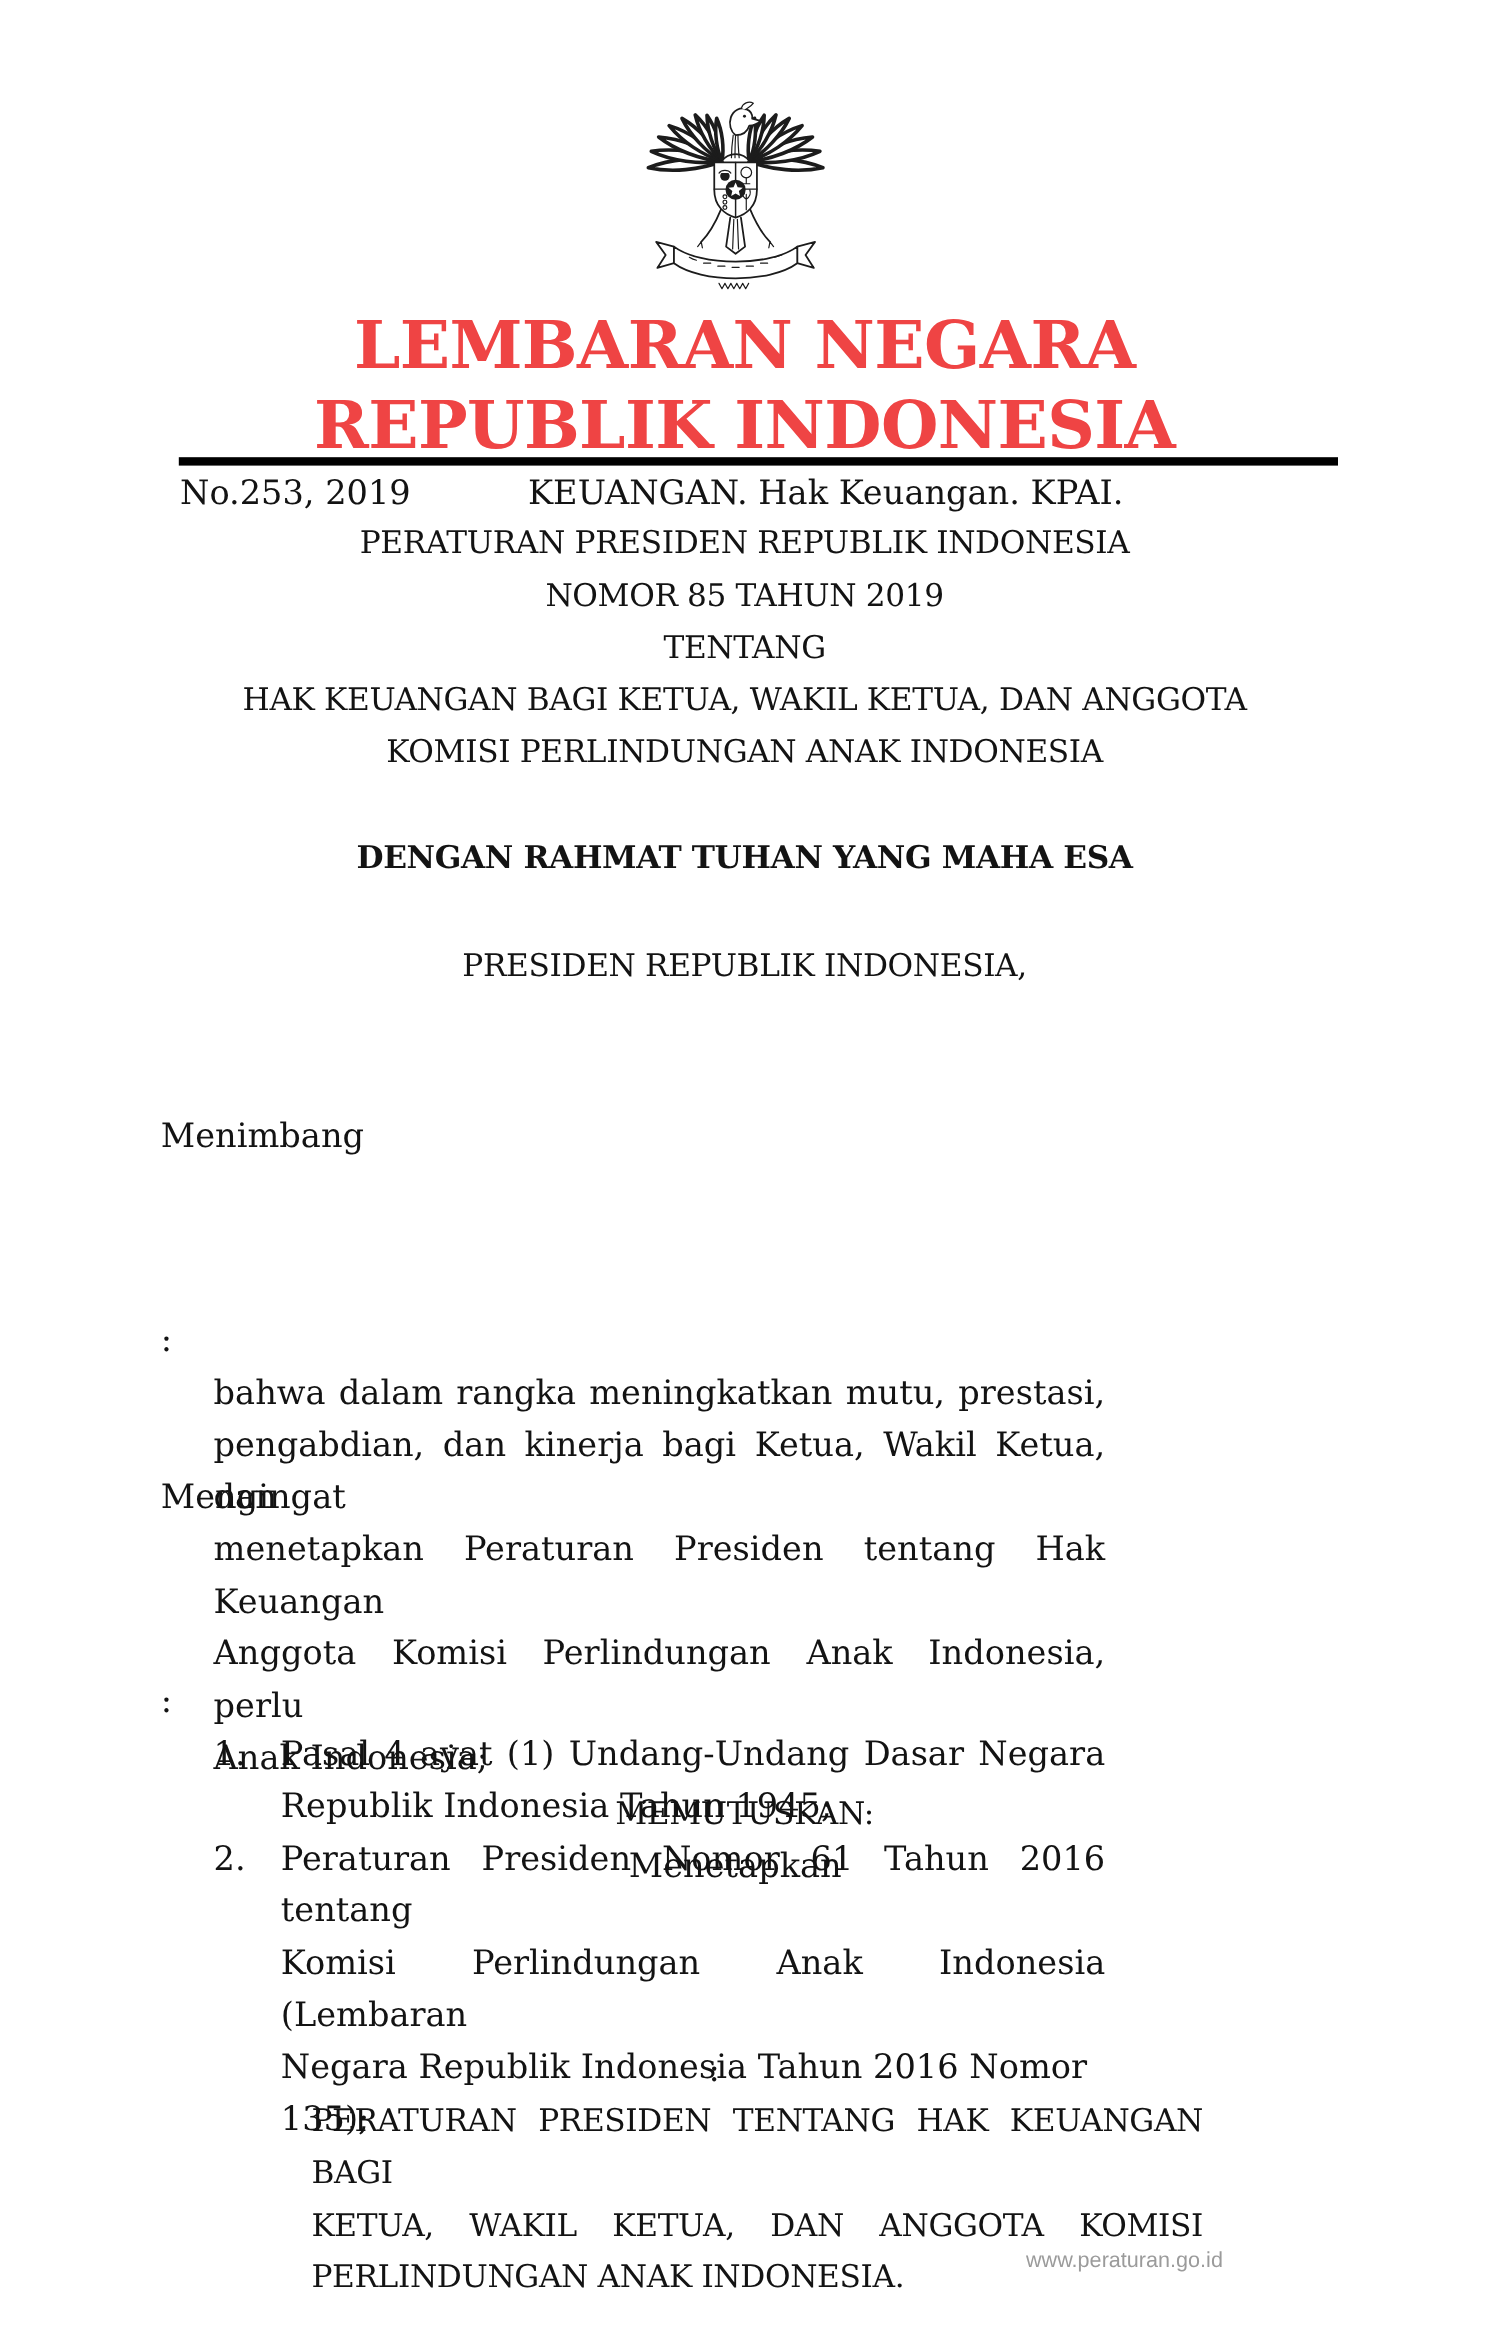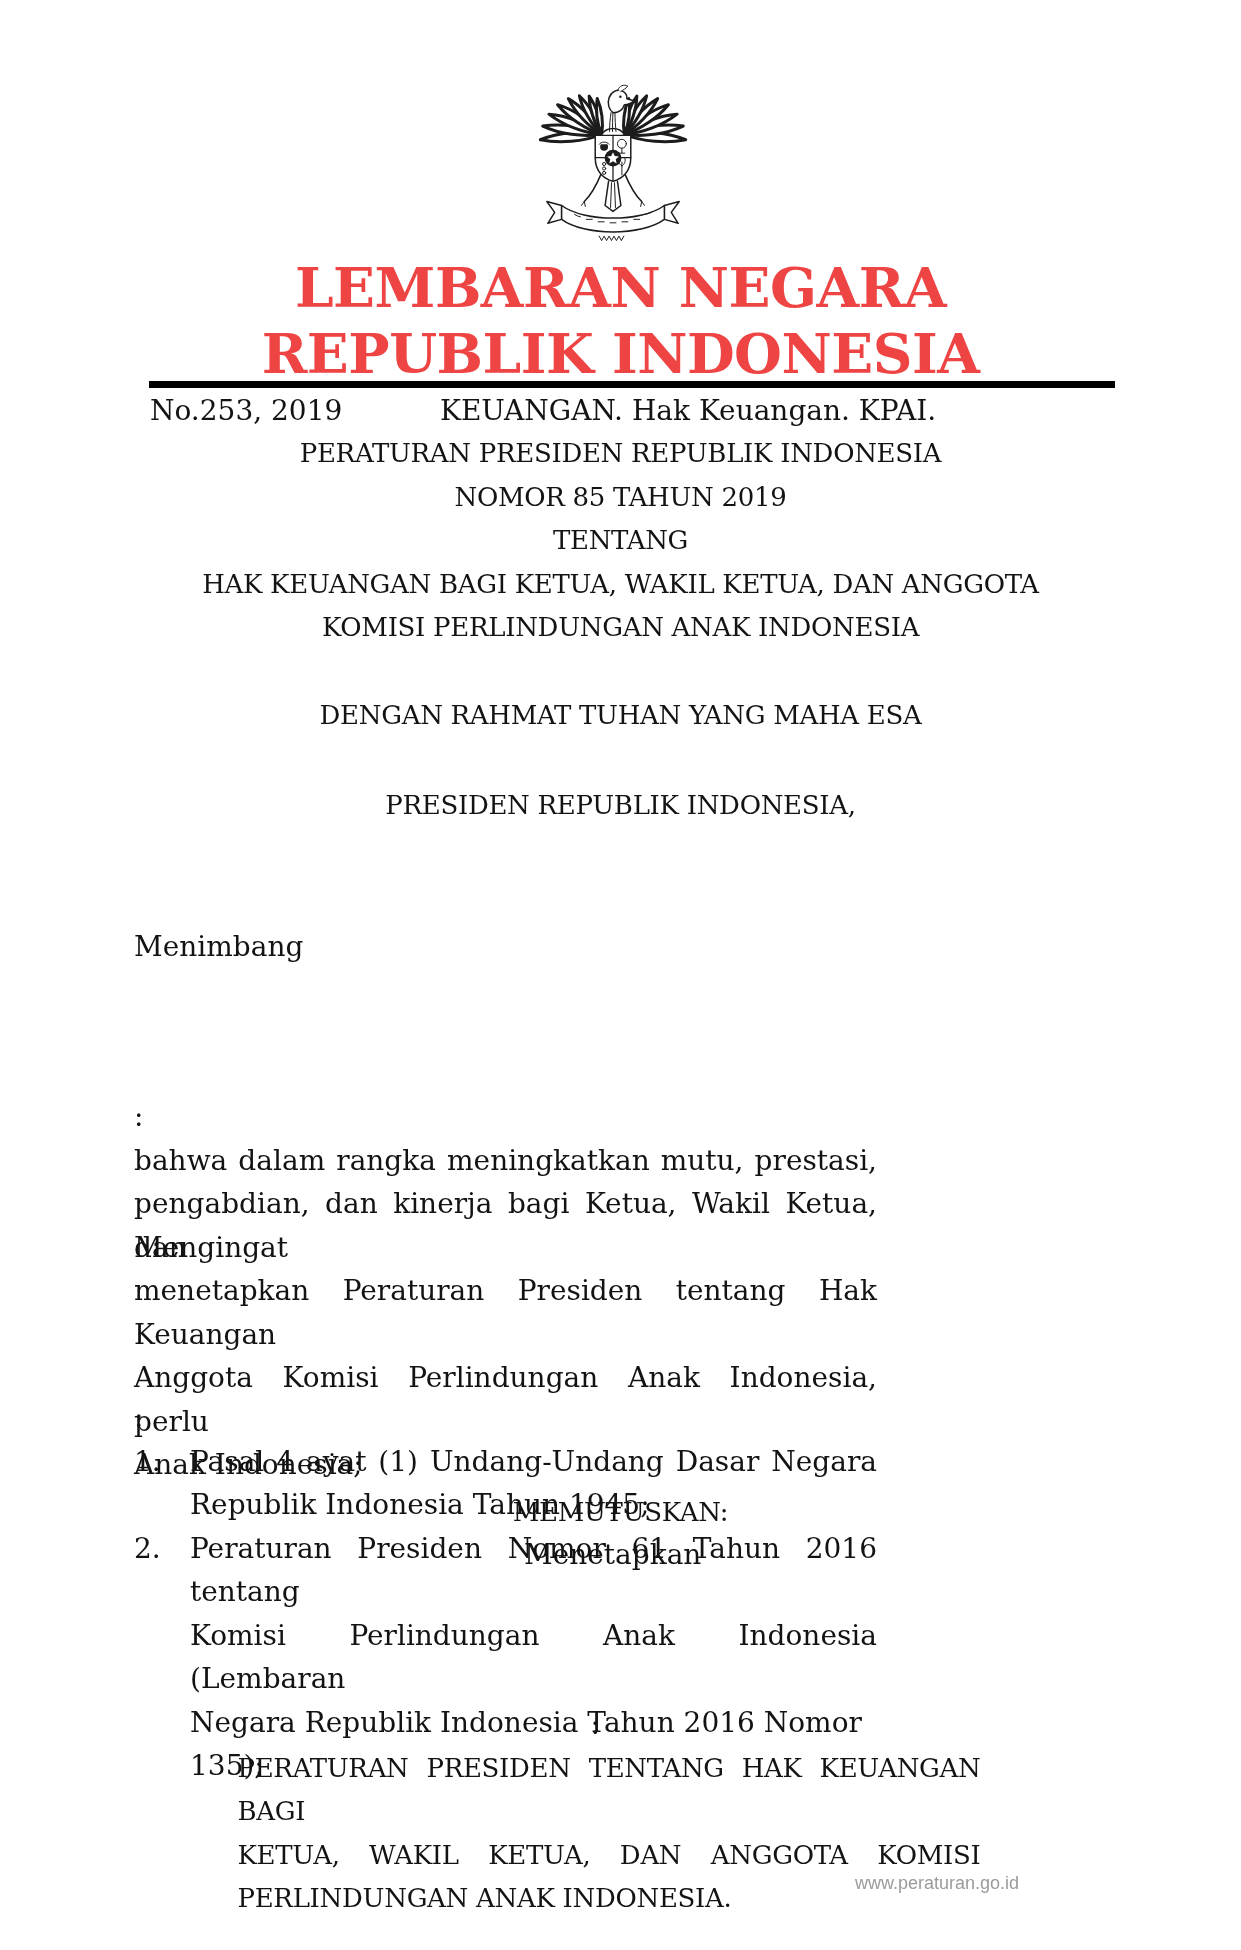--- a/index.html
+++ b/index.html
@@ -72,20 +72,21 @@
     text-align: center;
     line-height: 43.5px;
   }
   .invocation {
     position: absolute;
     left: 0;
     top: 694px;
     width: 1241px;
     text-align: center;
     line-height: 43.5px;
+    font-weight: bold;
   }
   .authority {
     position: absolute;
     left: 0;
     top: 784px;
     width: 1241px;
     text-align: center;
     line-height: 43.5px;
   }
   .memutuskan {
@@ -107,21 +108,21 @@
     font-size: 28px;
     line-height: 43.5px;
     flex-direction: column;
   }
   .row-menimbang  { top: 925px; }
   .row-mengingat  { top: 1226px; }
   .row-menetapkan { top: 1533px; align-items: center; }
 
   .doc-label { width: 170px; flex: 0 0 170px; }
   .doc-colon { width: 37px;  flex: 0 0 37px; }
-  .doc-body  { width: 743px; flex: 0 0 743px; }
+  .doc-body  { width: 743px; flex: 0 0 743px; margin-left: 44px; }
 
   .list-item { display: flex; align-items: flex-start; }
   .item-num   { width: 56px; flex: 0 0 56px; }
   .item-lines { width: 687px; flex: 0 0 687px; }
 
   .jline {
     text-align: justify;
     text-align-last: justify;
     text-justify: inter-word;
     white-space: normal;

